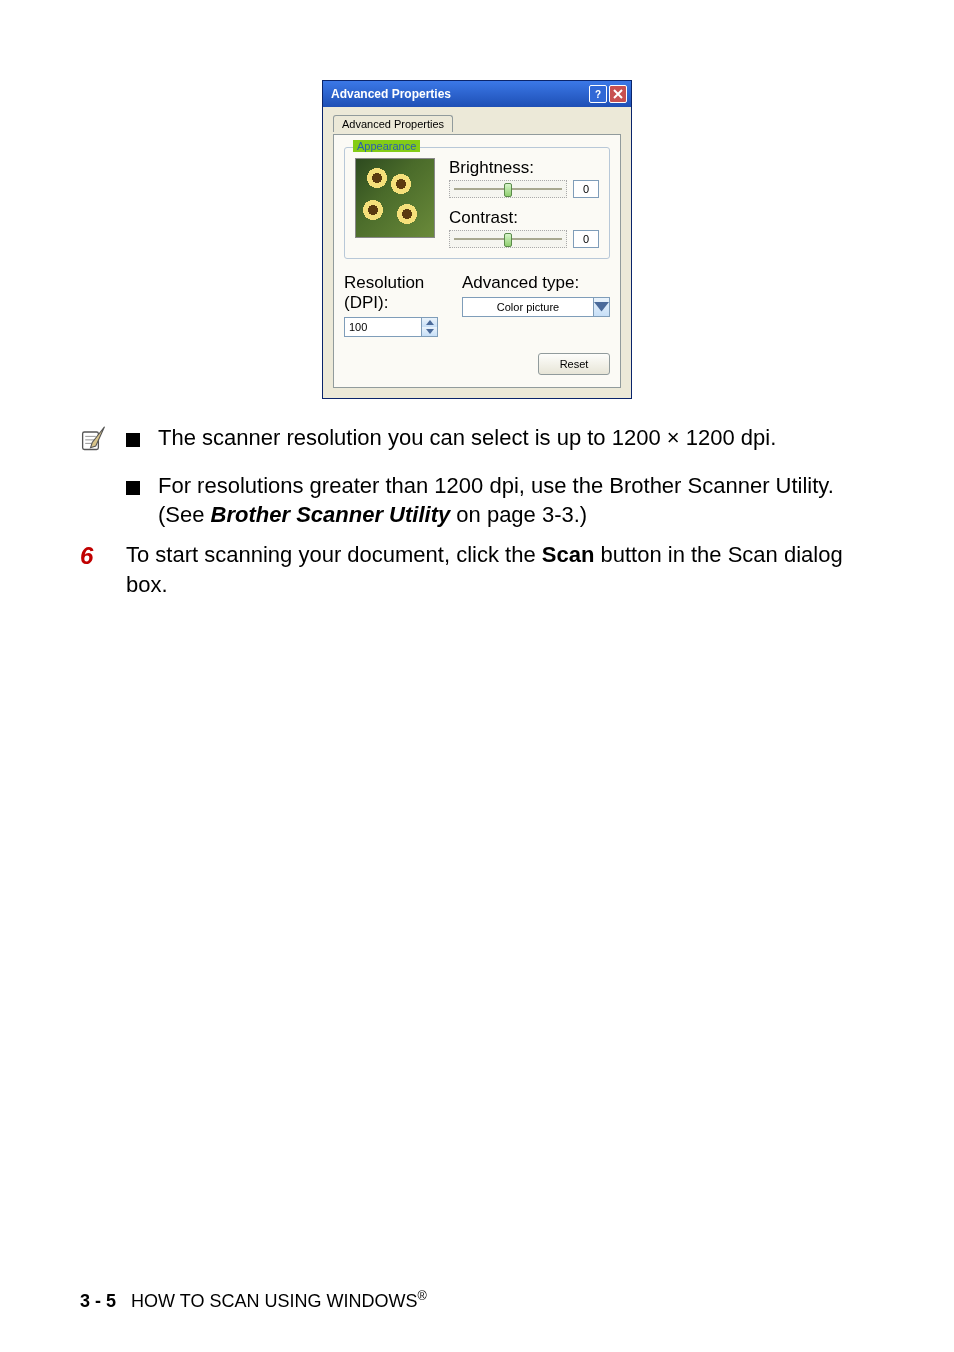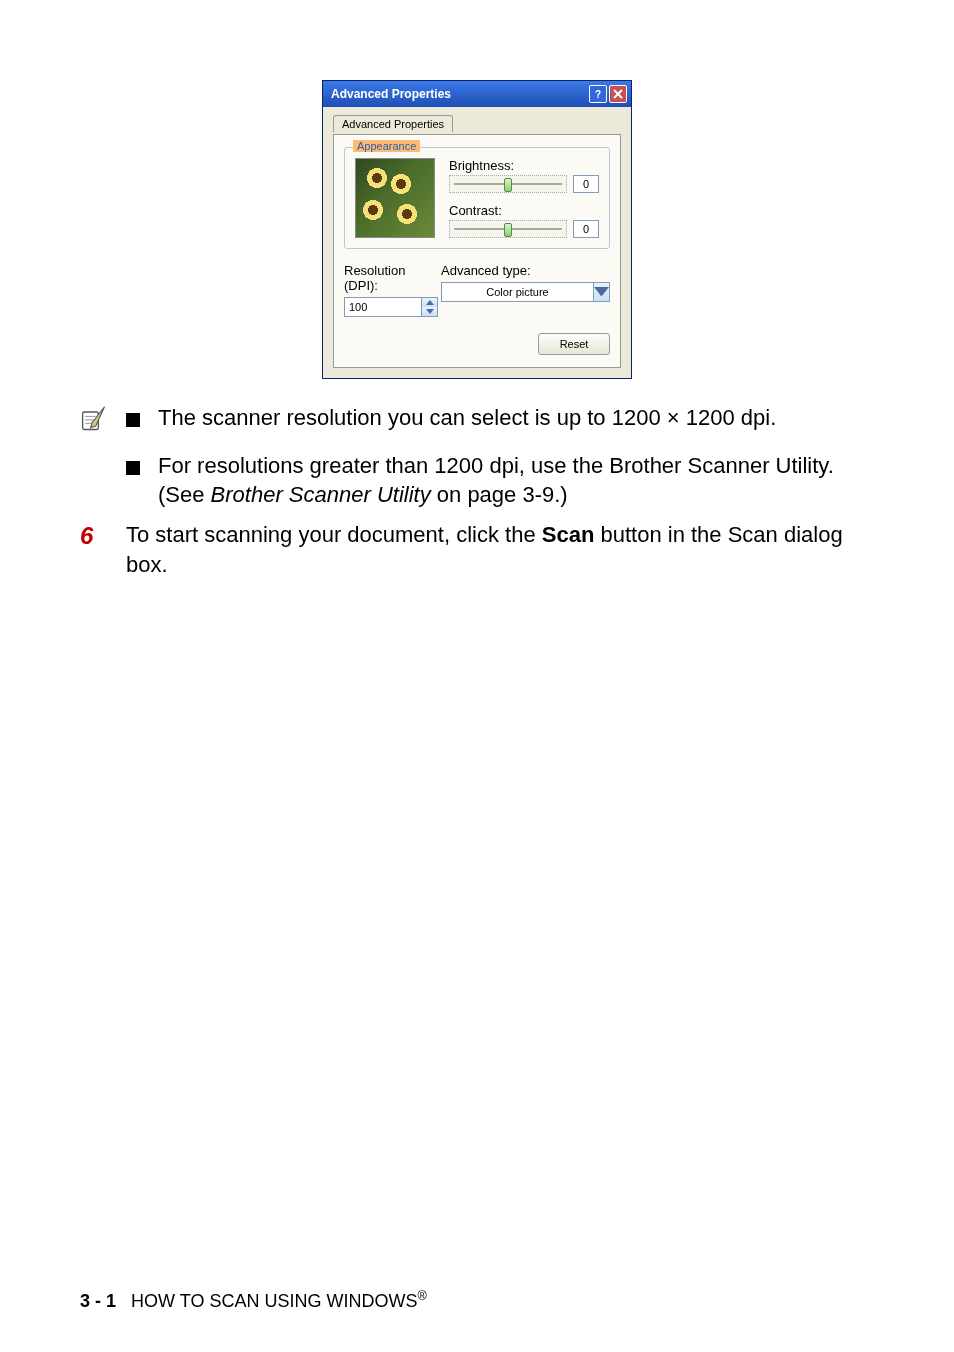--- a/index.html
+++ b/index.html
@@ -16,34 +16,34 @@
   .tb-btn { width: 18px; height: 18px; background: #c75050; border: 1px solid #fff; display: flex; align-items: center; justify-content: center; font-size: 12px; font-weight: bold; color: #fff; border-radius: 2px; }
   .tb-btn.help { background: #3168d6; }
   .tb-btn svg { width: 10px; height: 10px; }
 
   .dlg-body { padding: 8px 10px 10px 10px; }
   .tab-strip { position: relative; height: 20px; }
   .tab { position: absolute; top: 0; left: 0; background: #ece9d8; border: 1px solid #919b9c; border-bottom: none; padding: 2px 8px; font-size: 11px; border-top-left-radius: 3px; border-top-right-radius: 3px; }
   .tab-panel { border: 1px solid #919b9c; background: #fbfaf5; padding: 12px 10px; margin-top: -1px; }
 
   .fieldset { border: 1px solid #b8c8d8; border-radius: 3px; padding: 10px; position: relative; margin-bottom: 14px; }
-  .legend { position: absolute; top: -8px; left: 8px; background: #fdba74; padding: 0 4px; color: #2a5db0; font-size: 11px; }
+  .legend { position: absolute; top: -8px; left: 8px; background: #84cc16; padding: 0 4px; color: #2a5db0; font-size: 11px; }
   .appearance-row { display: flex; gap: 14px; }
   .preview { width: 80px; height: 80px; border: 1px solid #888; background: linear-gradient(135deg,#2d4a1f 0%, #4a6b2a 40%, #6a8a3a 100%); position: relative; overflow: hidden; }
   .flower { position: absolute; width: 22px; height: 22px; border-radius: 50%; }
   .petal { background: radial-gradient(circle at 50% 50%, #5a3a10 0 5px, #f5e07a 5px 10px, transparent 10px); }
   .controls { flex: 1; display: flex; flex-direction: column; gap: 10px; }
-  .ctrl-label { font-size: 13px; margin-bottom: 2px; }
+  .ctrl-label { font-size: 17px; margin-bottom: 2px; }
   .slider-row { display: flex; align-items: center; gap: 6px; }
   .slider-track { flex: 1; height: 18px; position: relative; border: 1px dotted #aaa; background: #f5f5f0; }
   .slider-track::before { content: ""; position: absolute; left: 4px; right: 4px; top: 50%; height: 2px; background: #a8a890; transform: translateY(-50%); }
   .slider-thumb { position: absolute; top: 2px; left: 50%; transform: translateX(-50%); width: 8px; height: 14px; background: linear-gradient(#d7f5c9,#8fcf6f); border: 1px solid #5a8a4a; border-radius: 2px; }
   .val-box { width: 26px; height: 18px; border: 1px solid #7f9db9; background: #fff; font-size: 11px; text-align: center; line-height: 16px; }
 
-  .row2 { display: flex; gap: 3px; }
+  .row2 { display: flex; gap: 24px; }
   .col-left { width: 94px; }
   .col-right { flex: 1; }
   .spin { display: flex; margin-top: 4px; }
   .spin-input { flex: 1; border: 1px solid #7f9db9; background: #fff; height: 20px; padding: 0 4px; font-size: 11px; line-height: 18px; }
   .spin-btns { width: 16px; display: flex; flex-direction: column; border: 1px solid #7f9db9; border-left: none; }
   .spin-btn { flex: 1; background: linear-gradient(#eaf3fb,#c7dff7); display: flex; align-items: center; justify-content: center; }
   .spin-btn svg { width: 8px; height: 5px; }
   .select { display: flex; margin-top: 4px; border: 1px solid #7f9db9; background: #fff; height: 20px; text-align: center; }
   .select-text { flex: 1; padding: 0 4px; line-height: 18px; font-size: 11px; }
   .select-btn { width: 16px; background: linear-gradient(#eaf3fb,#c7dff7); display: flex; align-items: center; justify-content: center; border-left: 1px solid #7f9db9; }
@@ -56,21 +56,21 @@
 
   
   .doc-area { font-size: 22px; line-height: 1.35; margin-top: 6px; }
   .row-item { display: flex; margin-bottom: 10px; }
   .note-icon-col { width: 46px; flex: none; padding-top: 2px; }
   .bullet-col { width: 32px; flex: none; font-size: 18px; padding-top: 4px; }
   .bullet-sq { width: 14px; height: 14px; background: #000; display: inline-block; margin-top: 6px; }
   .text-col { flex: 1; }
   .indent { margin-left: 46px; }
   .step-num { font-family: "Arial Black", Arial, sans-serif; font-style: italic; font-weight: bold; color: #c00000; font-size: 24px; width: 46px; flex: none; }
-  .italic { font-style: italic; }
+  .italic { font-style: italic; font-weight: bold; }
   .bold { font-weight: bold; }
 
   .footer { position: absolute; bottom: 40px; left: 80px; font-size: 18px; }
   .footer .pn { font-weight: bold; }
   .sup { font-size: 0.7em; vertical-align: super; }
 
   .note-icon { width: 28px; height: 28px; }
 </style>
 </head>
 <body>
@@ -185,29 +185,29 @@
       </div>
       <div class="bullet-col"><span class="bullet-sq"></span></div>
       <div class="text-col">
         <span>The scanner resolution you can select is up to 1200 </span><span>×</span><span> 1200 dpi.</span>
       </div>
     </div>
 
     <div class="row-item indent">
       <div class="bullet-col"><span class="bullet-sq"></span></div>
       <div class="text-col">
-        <span>For resolutions greater than 1200 dpi, use the Brother Scanner Utility. (See </span><span class="italic">Brother Scanner Utility</span><span> on page 3-9.)</span>
+        <span>For resolutions greater than 1200 dpi, use the Brother Scanner Utility. (See </span><span class="italic">Brother Scanner Utility</span><span> on page 3-3.)</span>
       </div>
     </div>
 
     <div class="row-item" style="margin-top:6px;">
       <div class="step-num">6</div>
       <div class="text-col">
         <span>To start scanning your document, click the </span><span class="bold">Scan</span><span> button in the Scan dialog box.</span>
       </div>
     </div>
   </div>
 
   <div class="footer">
-    <span class="pn">3 - 1</span>&nbsp;&nbsp;&nbsp;<span>HOW TO SCAN USING WINDOWS</span><span class="sup">®</span>
+    <span class="pn">3 - 5</span>&nbsp;&nbsp;&nbsp;<span>HOW TO SCAN USING WINDOWS</span><span class="sup">®</span>
   </div>
 
 </div>
 
 </body></html>

